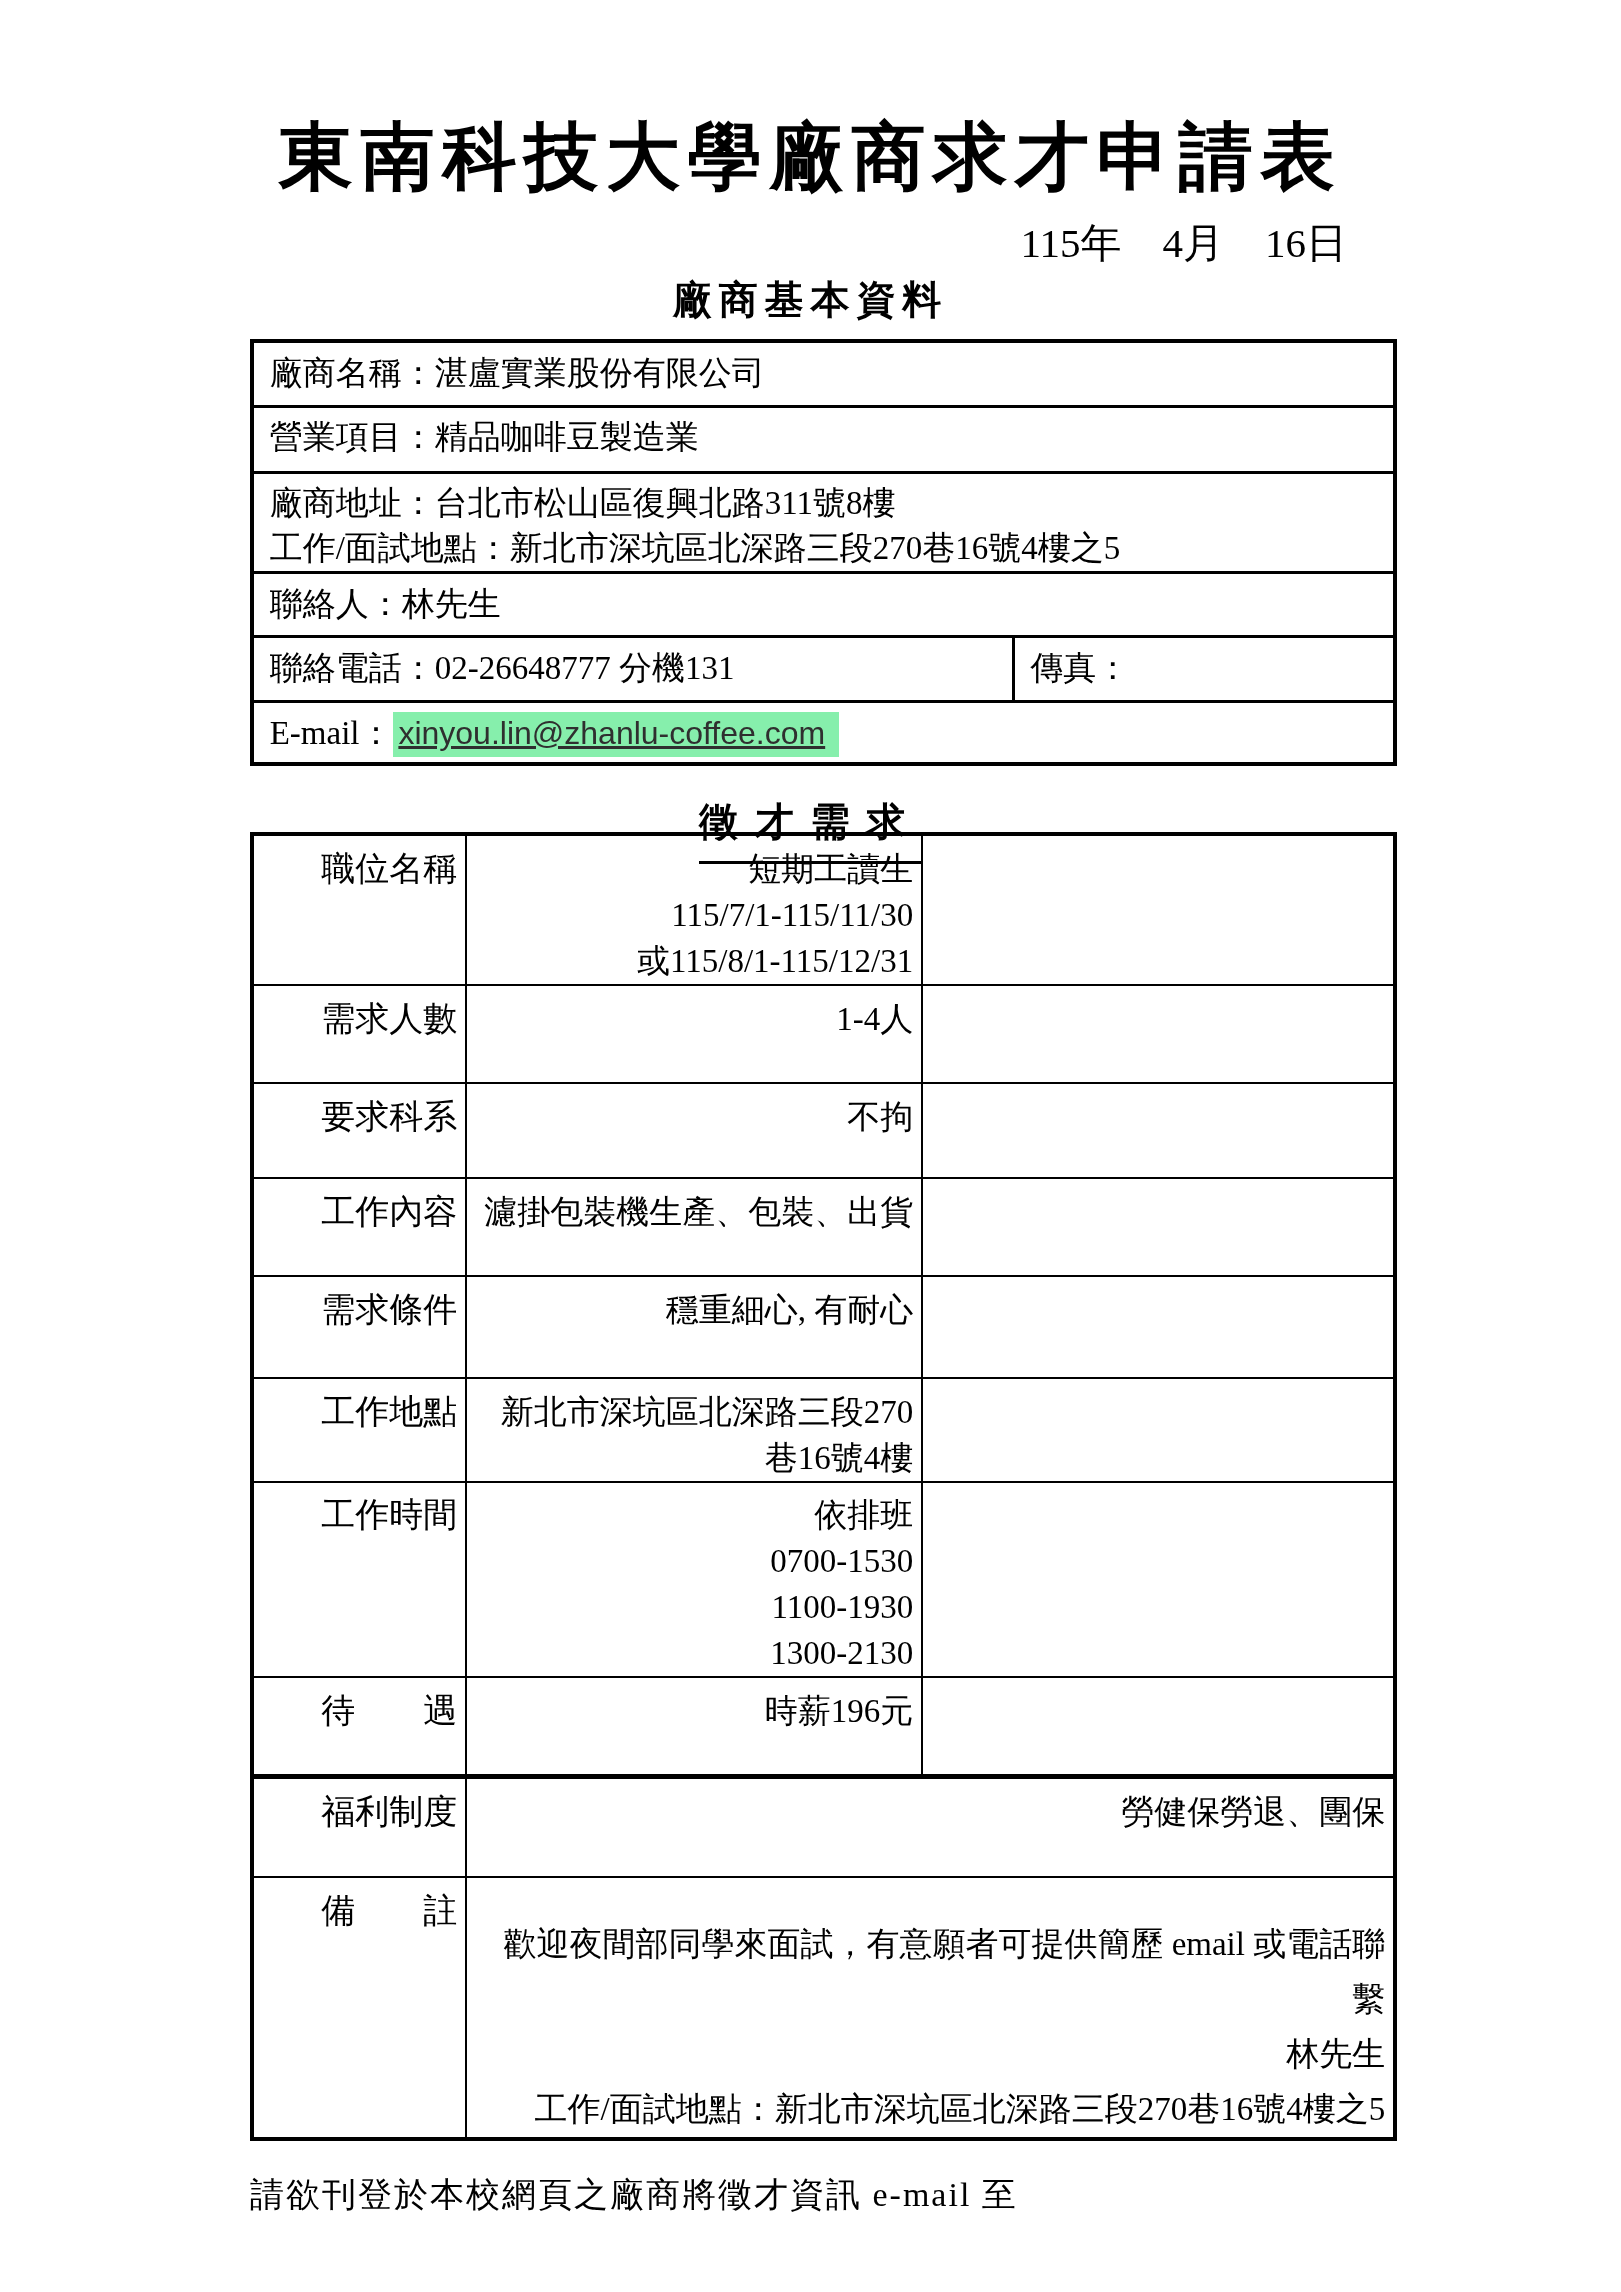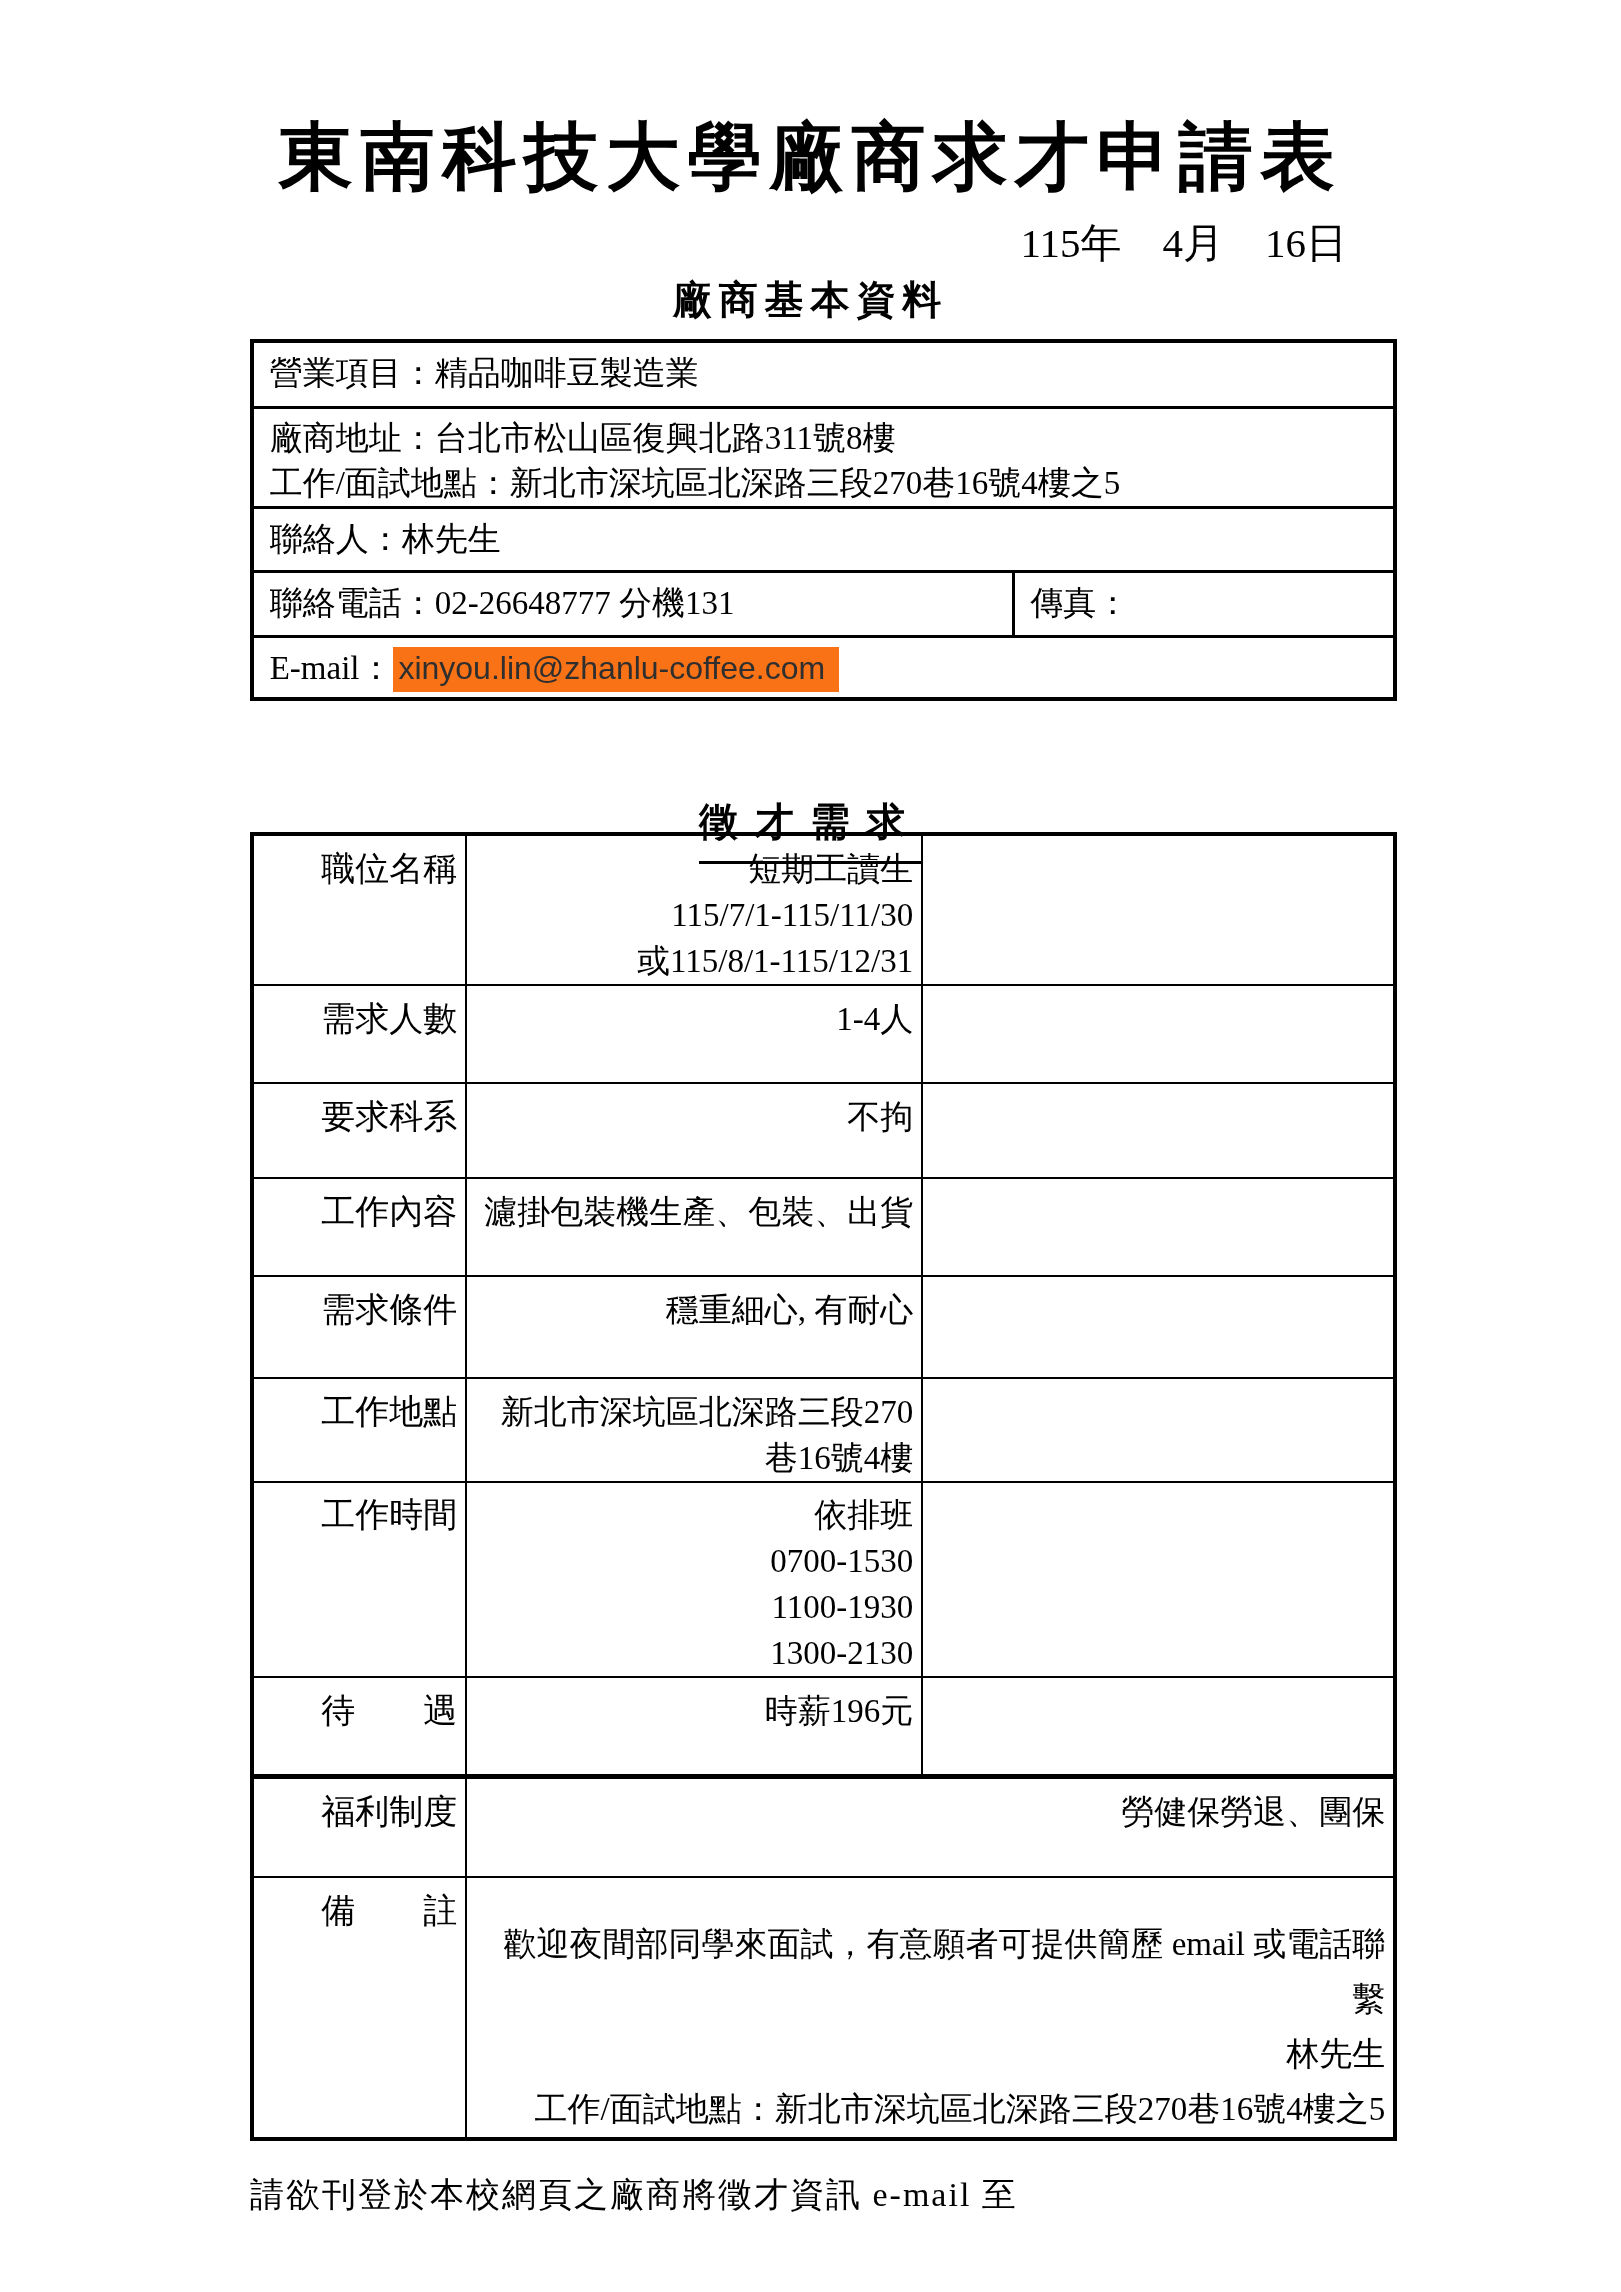--- a/index.html
+++ b/index.html
@@ -114,37 +114,40 @@
   <div class="section-heading" id="heading-basic">
     <span class="underline" data-bind="basic_info.heading">廠商基本資料</span>
   </div>
 
   <table id="basic-table">
     <colgroup>
         <col style="width:761px">
         <col style="width:382px">
       </colgroup>
     <tbody>
+        <tr style="height:65px">
+      <td colspan="2" data-bind="basic_info.company_name">廠商名稱：湛盧實業股份有限公司</td>
+    </tr>
     <tr style="height:66px">
       <td colspan="2" data-bind="basic_info.business_item">營業項目：精品咖啡豆製造業</td>
     </tr>
     <tr style="height:91px">
       <td colspan="2" data-bind-lines="basic_info.address_lines">廠商地址：台北市松山區復興北路311號8樓
 工作/面試地點：新北市深坑區北深路三段270巷16號4樓之5</td>
     </tr>
     <tr style="height:64px">
       <td colspan="2" data-bind="basic_info.contact_person">聯絡人：林先生</td>
     </tr>
     <tr style="height:65px">
       <td data-bind="basic_info.contact_phone">聯絡電話：02-26648777 分機131</td>
       <td data-bind="basic_info.fax_label">傳真：</td>
     </tr>
     <tr style="height:62px">
       <td colspan="2">
-        <span class="email-label" data-bind="basic_info.email_label">E-mail：</span><span class="email-value" data-bind="basic_info.email_value" style="background: #f97316;">xinyou.lin@zhanlu-coffee.com</span>
+        <span class="email-label" data-bind="basic_info.email_label">E-mail：</span><span class="email-value" data-bind="basic_info.email_value" style="background: #86efac; text-decoration: underline;">xinyou.lin@zhanlu-coffee.com</span>
       </td>
     </tr>
   </tbody>
     </table>
 
   <div class="section-heading" id="heading-recruit">
     <span class="underline" data-bind="recruitment.heading">徵才需求</span>
   </div>
 
   <table id="recruit-table">

